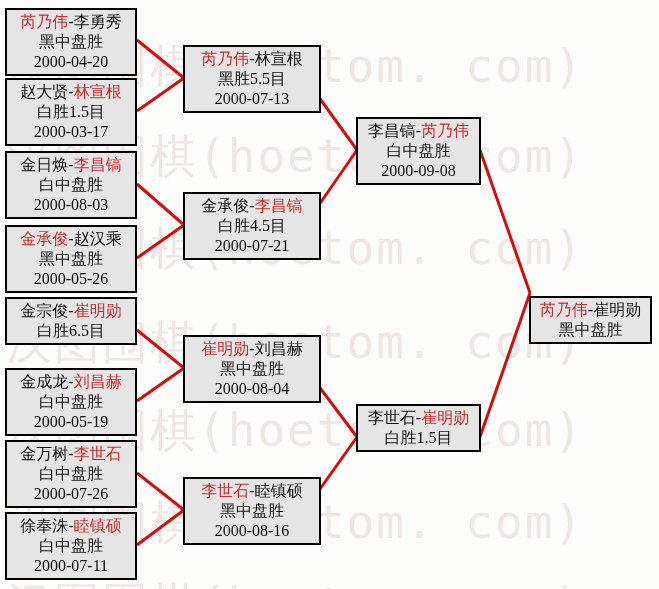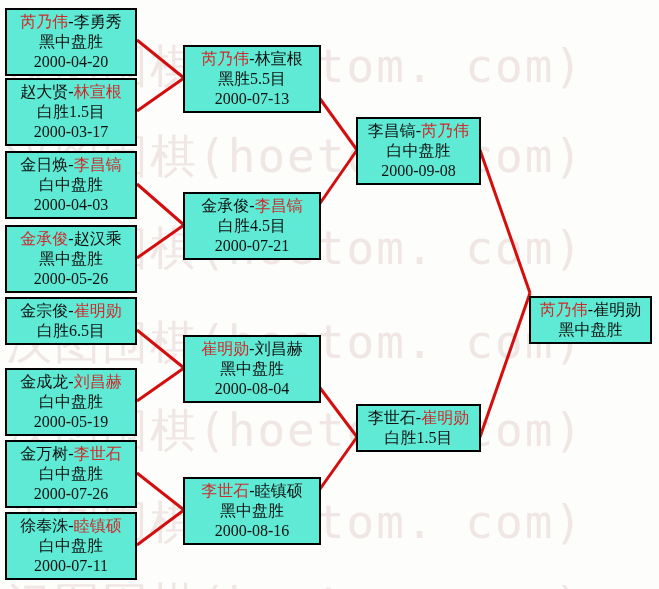--- a/index.html
+++ b/index.html
@@ -35,21 +35,21 @@
   }
   .connector {
     stroke: var(--line, #d40d0d);
     stroke-width: 3;
   }
   
   .box {
     position: absolute;
     z-index: 2;
     box-sizing: border-box;
-    background: #5eead4;
+    background: #e5e5e5;
     border: 2px solid #000;
     text-align: center;
     font-size: 16px;
     line-height: 20px;
     padding: 2px 0;
     color: #111;
   }
   .box .win { color: var(--winner, #cf2b2b); }
   .r1 { left: 5px;  width: 132px; }
   .r2 { left: 183px; width: 138px; }
@@ -92,21 +92,21 @@
     <div>2000-04-20</div>
   </div>
   <div class="box r1" style="top:78px">
     <div><span class="p1">赵大贤</span><span>-</span><span class="p2 win">林宣根</span></div>
     <div>白胜1.5目</div>
     <div>2000-03-17</div>
   </div>
   <div class="box r1" style="top:151px">
     <div><span class="p1">金日焕</span><span>-</span><span class="p2 win">李昌镐</span></div>
     <div>白中盘胜</div>
-    <div>2000-04-03</div>
+    <div>2000-08-03</div>
   </div>
   <div class="box r1" style="top:225px">
     <div><span class="p1 win">金承俊</span><span>-</span><span class="p2">赵汉乘</span></div>
     <div>黑中盘胜</div>
     <div>2000-05-26</div>
   </div>
   <div class="box r1" style="top:297px">
     <div><span class="p1">金宗俊</span><span>-</span><span class="p2 win">崔明勋</span></div>
     <div>白胜6.5目</div>
   </div>

